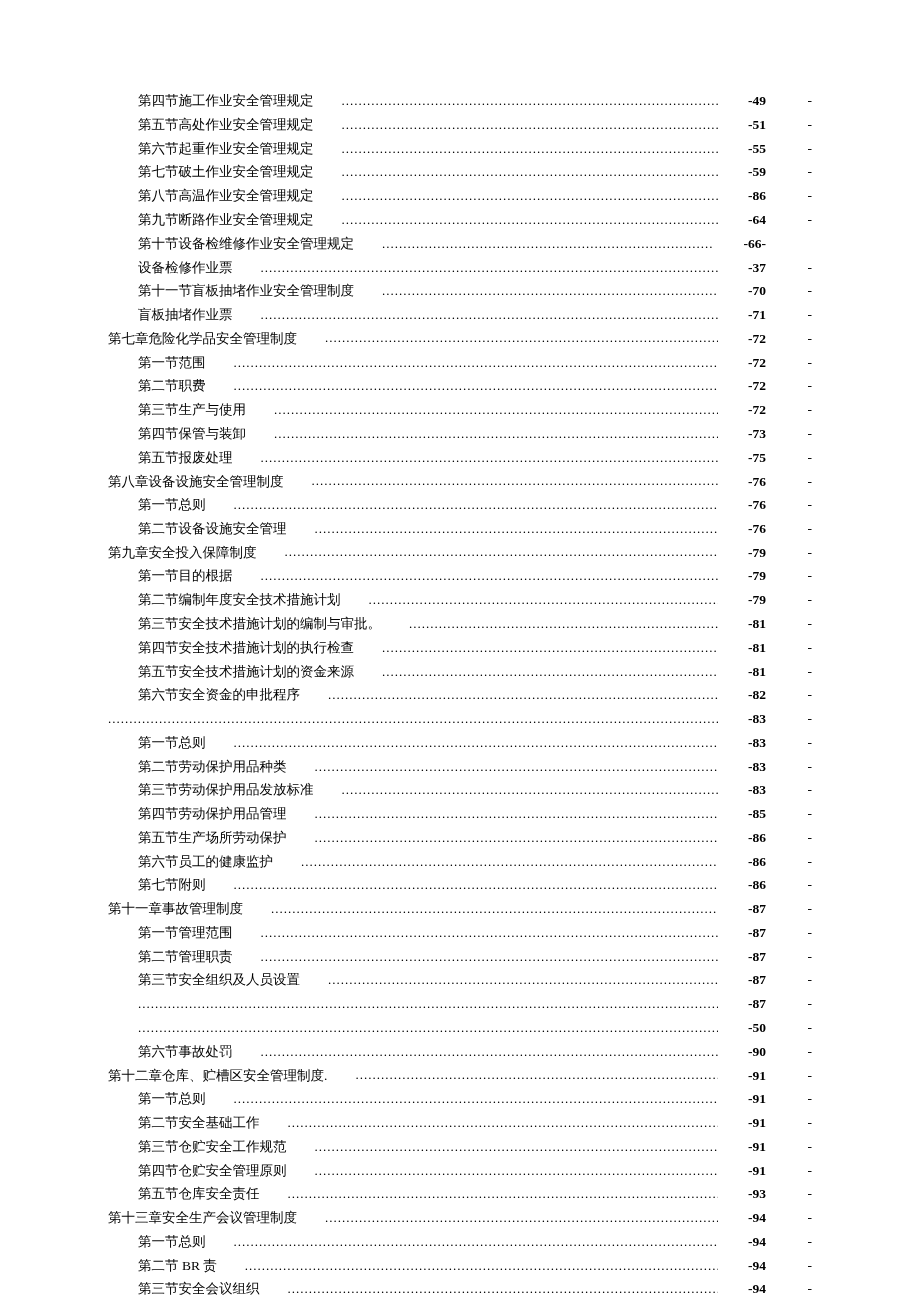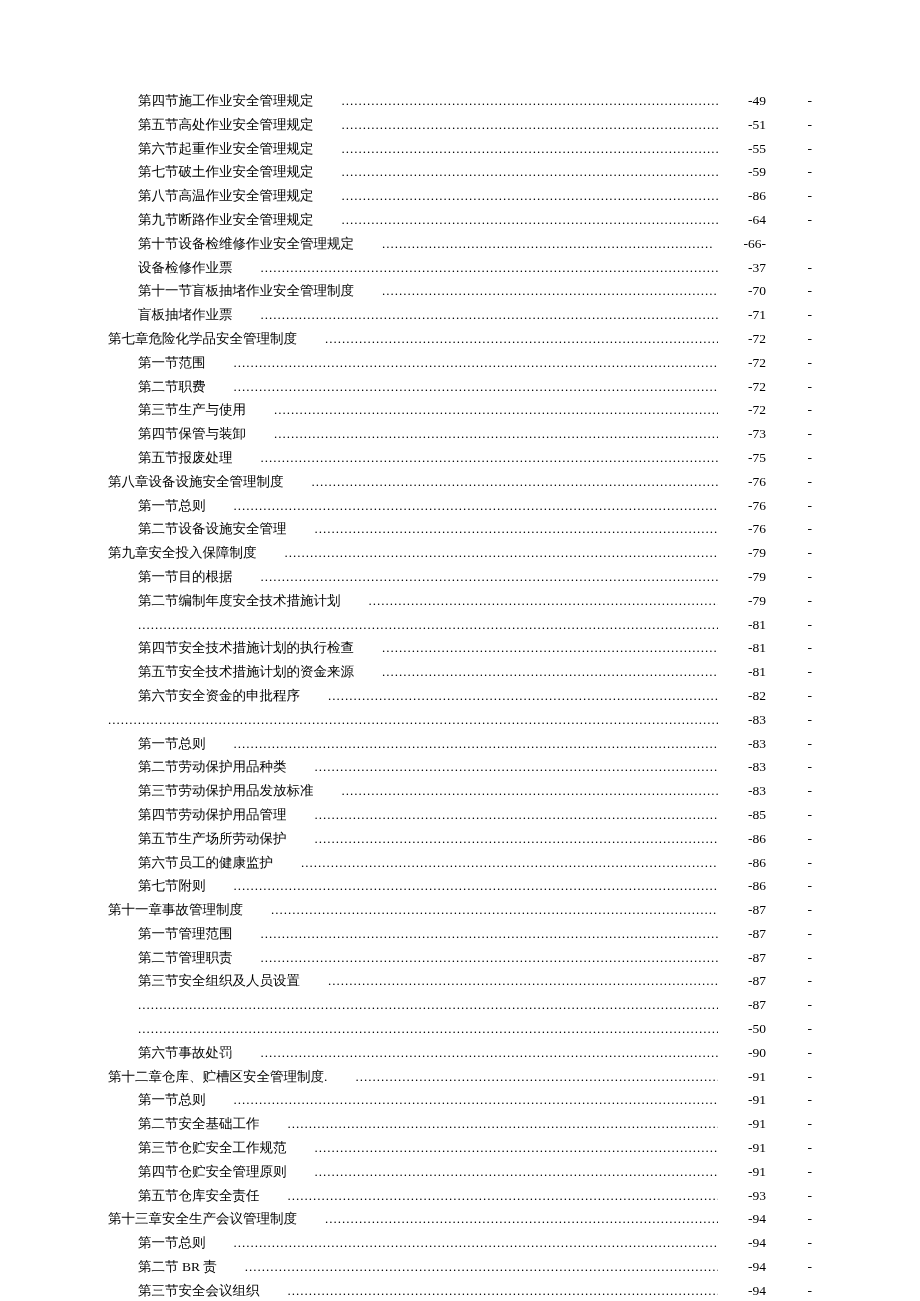--- a/index.html
+++ b/index.html
@@ -21,36 +21,38 @@
       align-items: baseline;
       white-space: nowrap;
       margin-bottom: 2px;
       gap: 28px;
     }
     .toc-row.indent-1 {
       padding-left: 30px;
     }
     .toc-row.indent-0 {
       padding-left: 0;
+      align-items: center;
     }
     .toc-title {
       flex: 0 0 auto;
     }
     .toc-dots {
       flex: 1 1 auto;
       overflow: hidden;
       letter-spacing: 1px;
       font-size: 13px;
     }
     .toc-dots::after {
       content: "..................................................................................................................................................";
     }
     .toc-page {
       flex: 0 0 auto;
       padding-left: 2px;
+      font-weight: bold;
     }
     .toc-dash {
       width: 18px;
       text-align: right;
       flex: 0 0 auto;
       padding-left: 12px;
     }
   </style>
 </head>
 <body>
@@ -182,20 +184,21 @@
       <span class="toc-page">-79</span>
       <span class="toc-dash">-</span>
     </div>
     <div class="toc-row indent-1">
       <span class="toc-title">第二节编制年度安全技术措施计划</span>
       <span class="toc-dots"></span>
       <span class="toc-page">-79</span>
       <span class="toc-dash">-</span>
     </div>
     <div class="toc-row indent-1">
+      <span class="toc-title">第三节安全技术措施计划的编制与审批。</span>
       <span class="toc-dots"></span>
       <span class="toc-page">-81</span>
       <span class="toc-dash">-</span>
     </div>
     <div class="toc-row indent-1">
       <span class="toc-title">第四节安全技术措施计划的执行检查</span>
       <span class="toc-dots"></span>
       <span class="toc-page">-81</span>
       <span class="toc-dash">-</span>
     </div>

